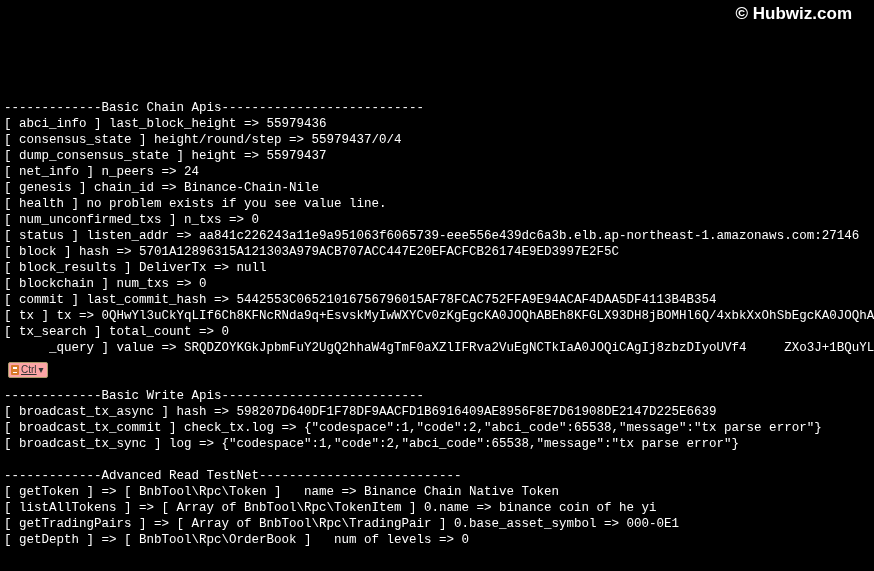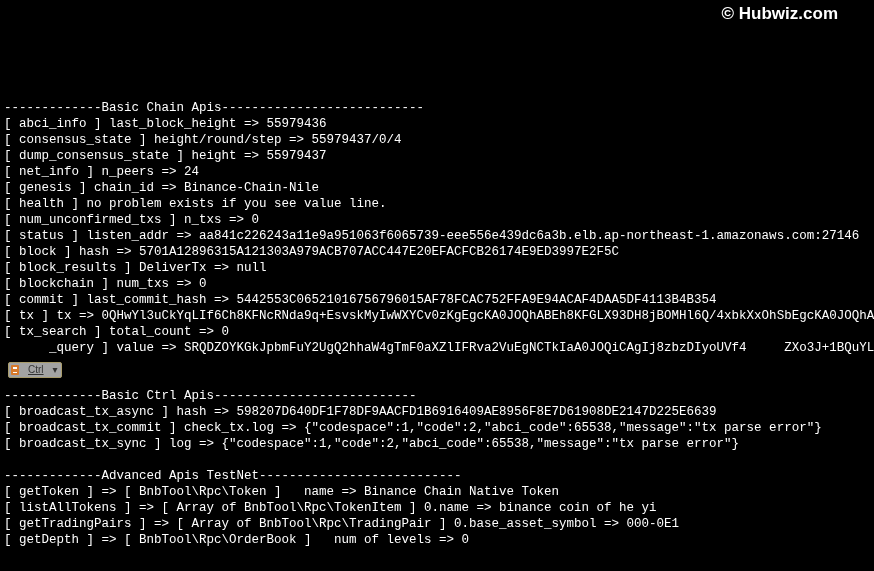--- a/index.html
+++ b/index.html
@@ -15,43 +15,43 @@
     overflow: hidden;
     white-space: pre;
   }
   .terminal {
     padding: 4px 0 0 4px;
     letter-spacing: 0;
   }
   .watermark {
     position: absolute;
     top: 6px;
-    right: 36px;
+    right: 22px;
     font-family: Arial, Helvetica, sans-serif;
     font-size: 17px;
     font-weight: bold;
     color: #fff;
     background: transparent;
     pointer-events: none;
     margin-left: 32px;
   }
   .ctrl-badge {
     position: absolute;
     left: 8px;
     top: 362px;
-    background: #a3a3a3;
+    background: #fca5a5;
     color: #333;
     border: 1px solid #a89b6a;
     font-family: Arial, sans-serif;
     font-size: 10px;
     padding: 1px 3px 1px 2px;
     line-height: 12px;
     display: flex;
     align-items: center;
-    gap: 9px;
+    gap: 2px;
     border-radius: 2px;
     pointer-events: none;
   }
   .clip-icon {
     width: 8px;
     height: 10px;
     background:
       linear-gradient(#d87a2a,#d87a2a) center/6px 3px no-repeat,
       linear-gradient(#fff,#fff) center/4px 6px no-repeat,
       #d87a2a;
@@ -76,26 +76,26 @@
 <span>[ status ] listen_addr =&gt; aa841c226243a11e9a951063f6065739-eee556e439dc6a3b.elb.ap-northeast-1.amazonaws.com:27146</span>
 <span>[ block ] hash =&gt; 5701A12896315A121303A979ACB707ACC447E20EFACFCB26174E9ED3997E2F5C</span>
 <span>[ block_results ] DeliverTx =&gt; null</span>
 <span>[ blockchain ] num_txs =&gt; 0</span>
 <span>[ commit ] last_commit_hash =&gt; 5442553C06521016756796015AF78FCAC752FFA9E94ACAF4DAA5DF4113B4B354</span>
 <span>[ tx ] tx =&gt; 0QHwYl3uCkYqLIf6Ch8KFNcRNda9q+EsvskMyIwWXYCv0zKgEgcKA0JOQhABEh8KFGLX93DH8jBOMHl6Q/4xbkXxOhSbEgcKA0JOQhABEnEKJuta6YchAkui3+AYcb4oUb2UOEvqspQ1v0WH7v75C0zvy2ijCGWoEkDHx/LWGEKH22JCyYxQtd3a3EmzfJfS932OCeR7C1F5wjllCjodcULjg014033WFone1DDOS01O79ZmaeV7eA+sGJfKKiD2FBoQVGVzdCB0cmFuc2FjdGlvbg==</span>
 <span>[ tx_search ] total_count =&gt; 0</span>
 <span>      _query ] value =&gt; SRQDZOYKGkJpbmFuY2UgQ2hhaW4gTmF0aXZlIFRva2VuEgNCTkIaA0JOQiCAgIj8zbzDIyoUVf4     ZXo3J+1BQuYLZaumK3r7c=</span>
 <span></span>
 <span></span>
-<span>-------------Basic Ctrl Apis---------------------------</span>
+<span>-------------Basic Write Apis---------------------------</span>
 <span>[ broadcast_tx_async ] hash =&gt; 598207D640DF1F78DF9AACFD1B6916409AE8956F8E7D61908DE2147D225E6639</span>
 <span>[ broadcast_tx_commit ] check_tx.log =&gt; {"codespace":1,"code":2,"abci_code":65538,"message":"tx parse error"}</span>
 <span>[ broadcast_tx_sync ] log =&gt; {"codespace":1,"code":2,"abci_code":65538,"message":"tx parse error"}</span>
 <span></span>
-<span>-------------Advanced Apis TestNet---------------------------</span>
+<span>-------------Advanced Read TestNet---------------------------</span>
 <span>[ getToken ] =&gt; [ BnbTool\Rpc\Token ]   name =&gt; Binance Chain Native Token</span>
 <span>[ listAllTokens ] =&gt; [ Array of BnbTool\Rpc\TokenItem ] 0.name =&gt; binance coin of he yi</span>
 <span>[ getTradingPairs ] =&gt; [ Array of BnbTool\Rpc\TradingPair ] 0.base_asset_symbol =&gt; 000-0E1</span>
 <span>[ getDepth ] =&gt; [ BnbTool\Rpc\OrderBook ]   num of levels =&gt; 0</span>
 </div>
 
 <div class="watermark">© Hubwiz.com</div>
 
 <div class="ctrl-badge">
   <span class="clip-icon"></span>

